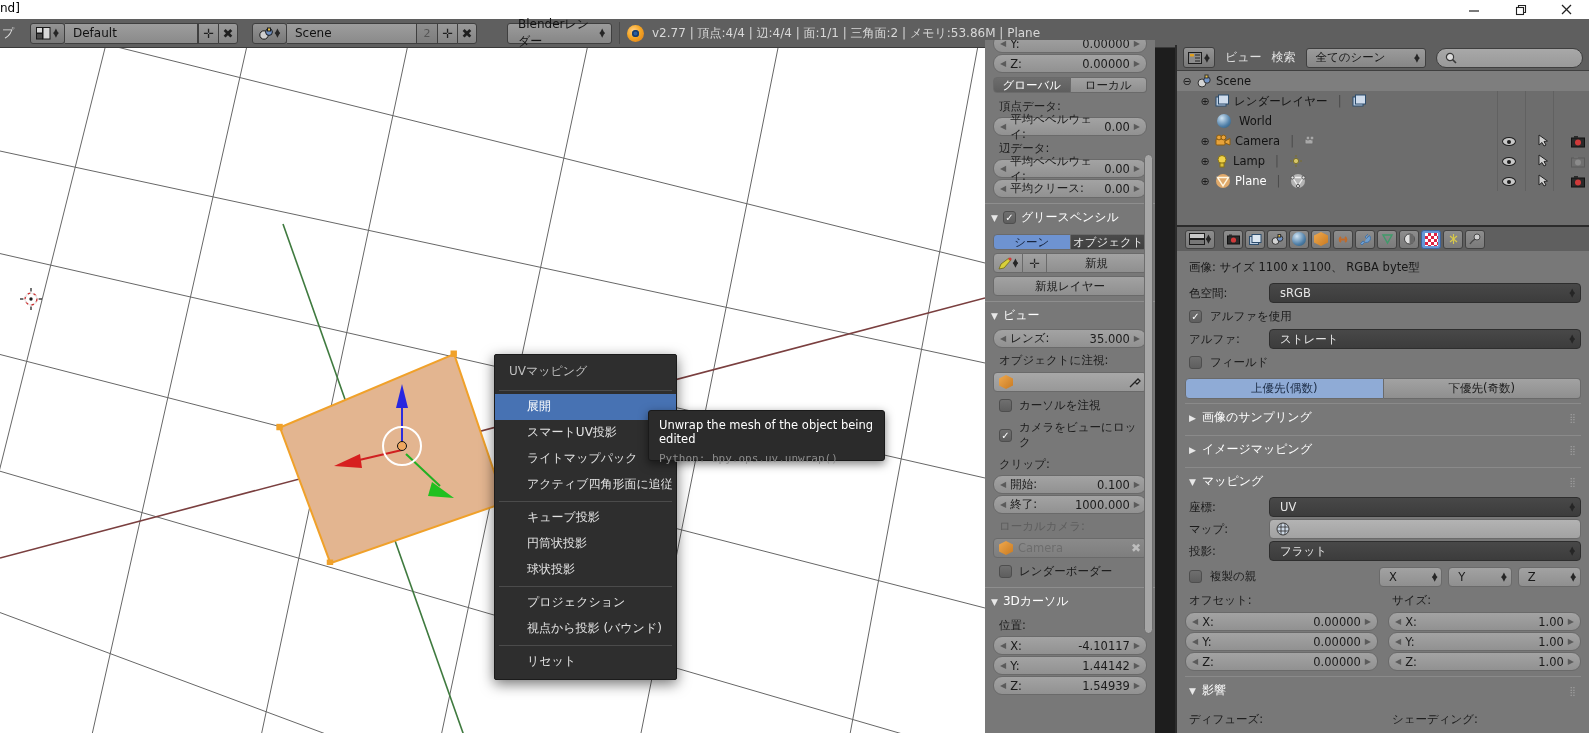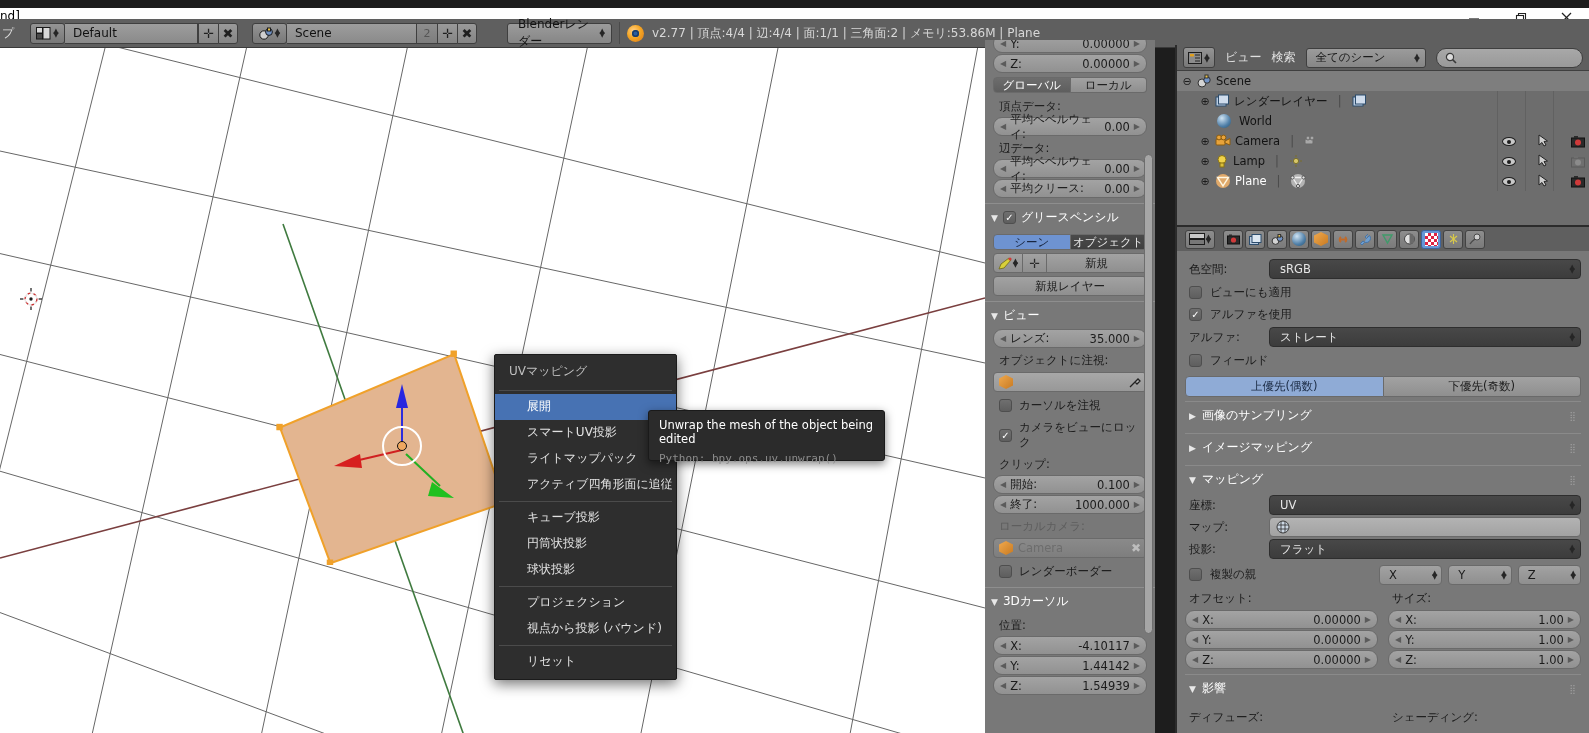--- a/index.html
+++ b/index.html
@@ -8,21 +8,21 @@
     background: #1d1d1d;
     font-family: "DejaVu Sans", "Liberation Sans", sans-serif;
     font-size: 11px;
     overflow: hidden;
     -webkit-font-smoothing: antialiased;
   }
   .app { position: relative; width: 1589px; height: 733px; }
 
   
   .titlebar {
-    position: absolute; left: 0; top: 8px; width: 1589px; height: 19px;
+    position: absolute; left: 0; top: 0; width: 1589px; height: 19px;
     background: #ffffff;
   }
   .titlebar .title-remnant {
     position: absolute; left: 0; top: 1px; color: #000; font-size: 12px;
     letter-spacing: 0px;
   }
   .wbtns { position: absolute; right: 0; top: 0; height: 19px; display: flex; }
   .wbtn {
     width: 46px; height: 19px; display: flex; align-items: center;
     justify-content: center; color: #222; font-size: 13px; background: #fff;
@@ -872,36 +872,33 @@
       </div>
       <div class="pe-tab">
         <svg width="13" height="12">
             <circle cx="8" cy="4" r="3" fill="#cfcfcf" stroke="#4a4a4a"></circle>
             <path d="M6 6 Q2 9 1 11" stroke="#4a4a4a" stroke-width="1.4" fill="none"></path>
           </svg>
       </div>
     </div>
 
     <div class="pe-body">
+      <div class="pe-line">画像: サイズ 1100 x 1100、 RGBA byte型</div>
 
       <div class="pe-field-row">
         <span class="pe-flabel">色空間:</span>
         <div class="pe-dd">
           <span>sRGB</span>
           <span class="spin-arrows">
               <span>▲</span>
               <span>▼</span>
             </span>
         </div>
       </div>
 
-      <div class="pe-chkrow">
-        <span class="chk"></span>
-        <span>ビューにも適用</span>
-      </div>
 
       <div class="pe-chkrow">
         <span class="chk">✓</span>
         <span>アルファを使用</span>
       </div>
 
       <div class="pe-field-row">
         <span class="pe-flabel">アルファ:</span>
         <div class="pe-dd">
           <span>ストレート</span>

